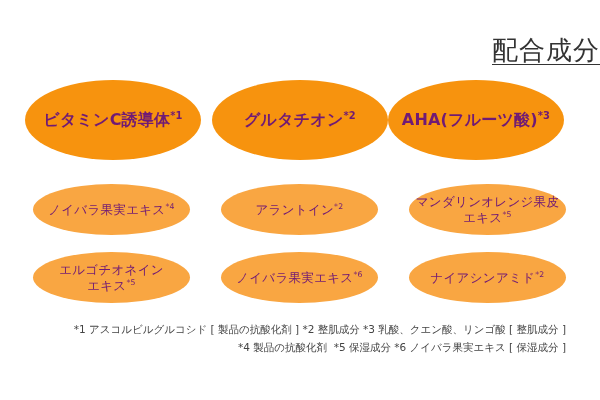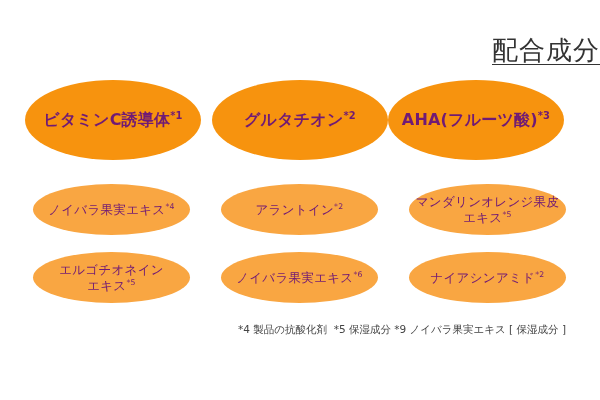--- a/index.html
+++ b/index.html
@@ -67,14 +67,15 @@
   <span class="label"><span>エルゴチオネイン</span><br><span>エキス</span><sup>*5</sup></span>
 </div>
 <div class="ellipse small s2 r2">
   <span class="label"><span>ノイバラ果実エキス</span><sup>*6</sup></span>
 </div>
 <div class="ellipse small s3 r2">
   <span class="label"><span>ナイアシンアミド</span><sup>*2</sup></span>
 </div>
 
 <div class="notes">
-  <div style="white-space: pre;">*4 製品の抗酸化剤  *5 保湿成分 *9 ノイバラ果実エキス [ 保湿成分 ]</div>
+  <div>*1 アスコルビルグルコシド [ 製品の抗酸化剤 ] *2 整肌成分 *3 乳酸、クエン酸、リンゴ酸 [ 整肌成分 ]</div>
+  <div style="white-space: pre;">*4 製品の抗酸化剤  *5 保湿成分 *6 ノイバラ果実エキス [ 保湿成分 ]</div>
 </div>
 
 </body></html>

